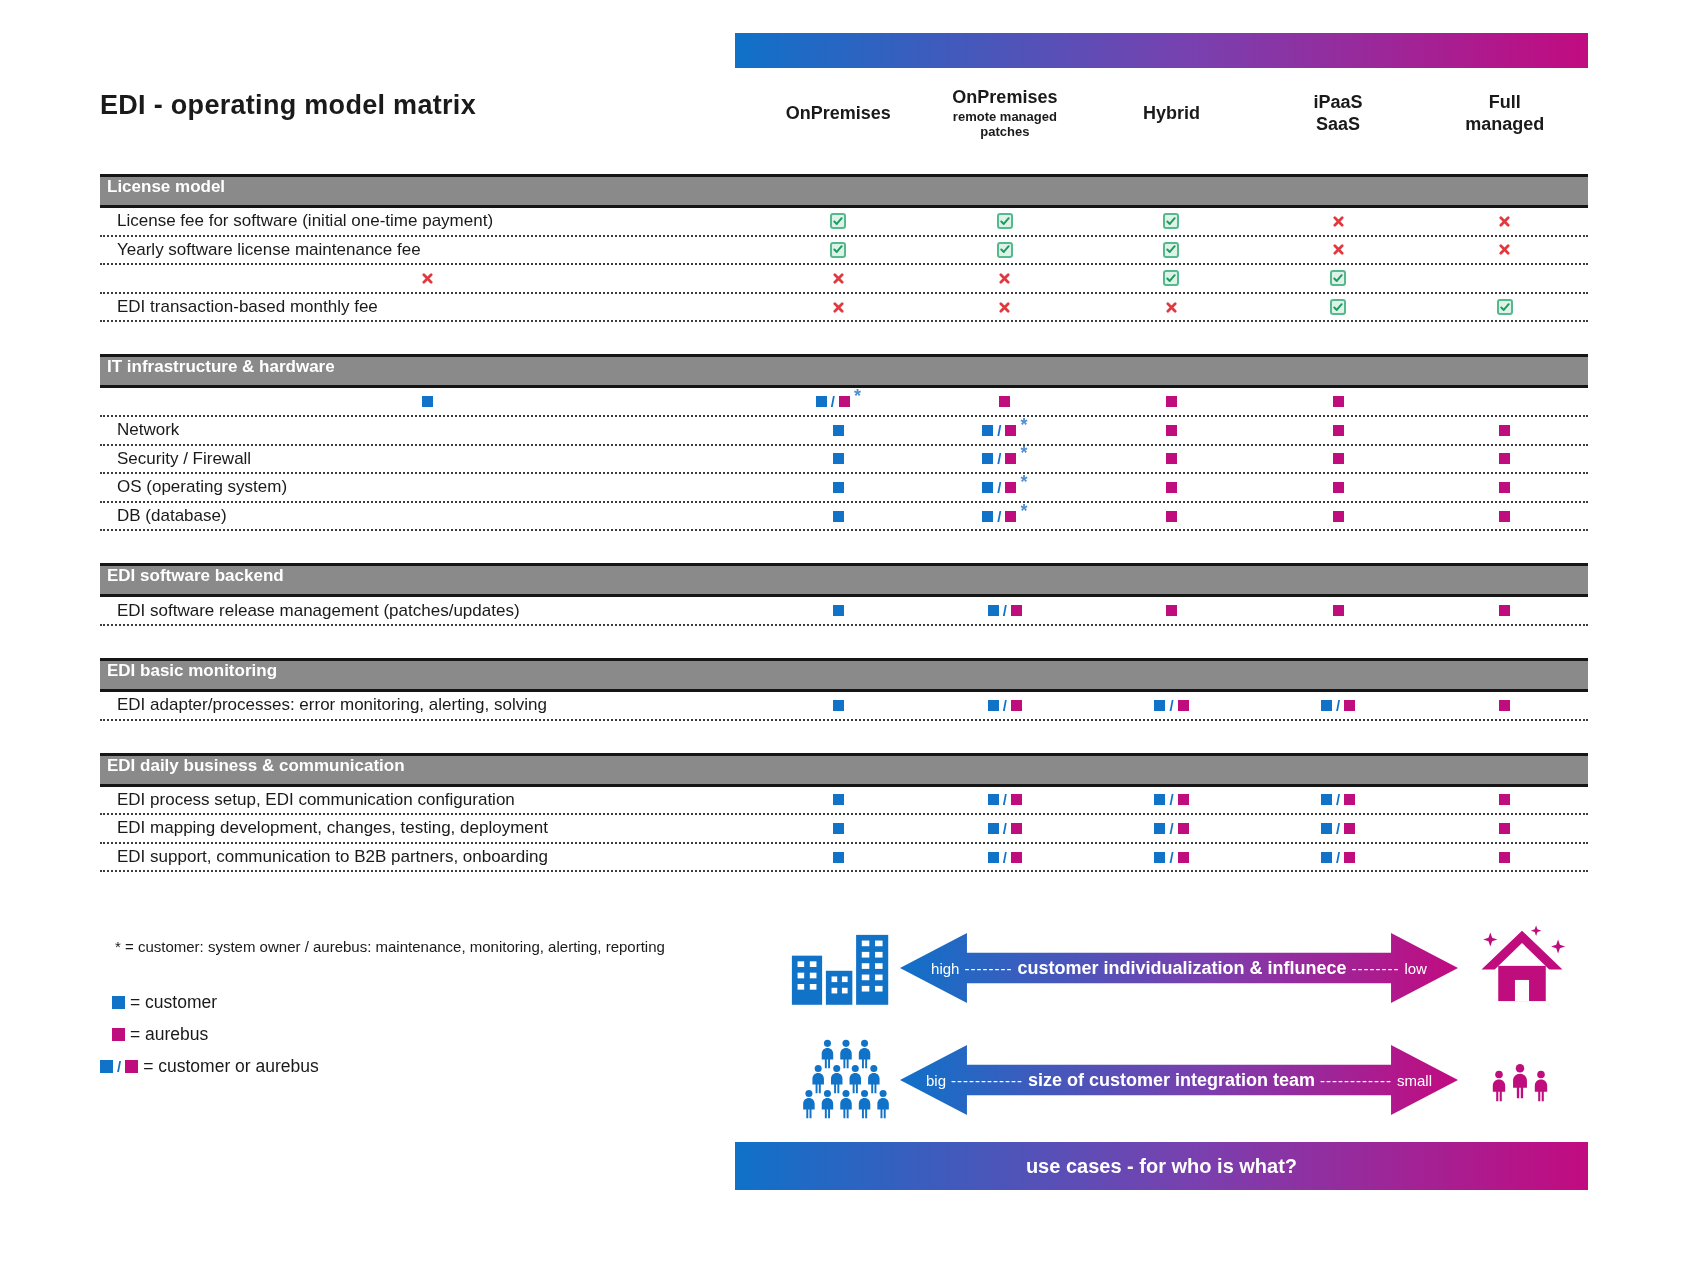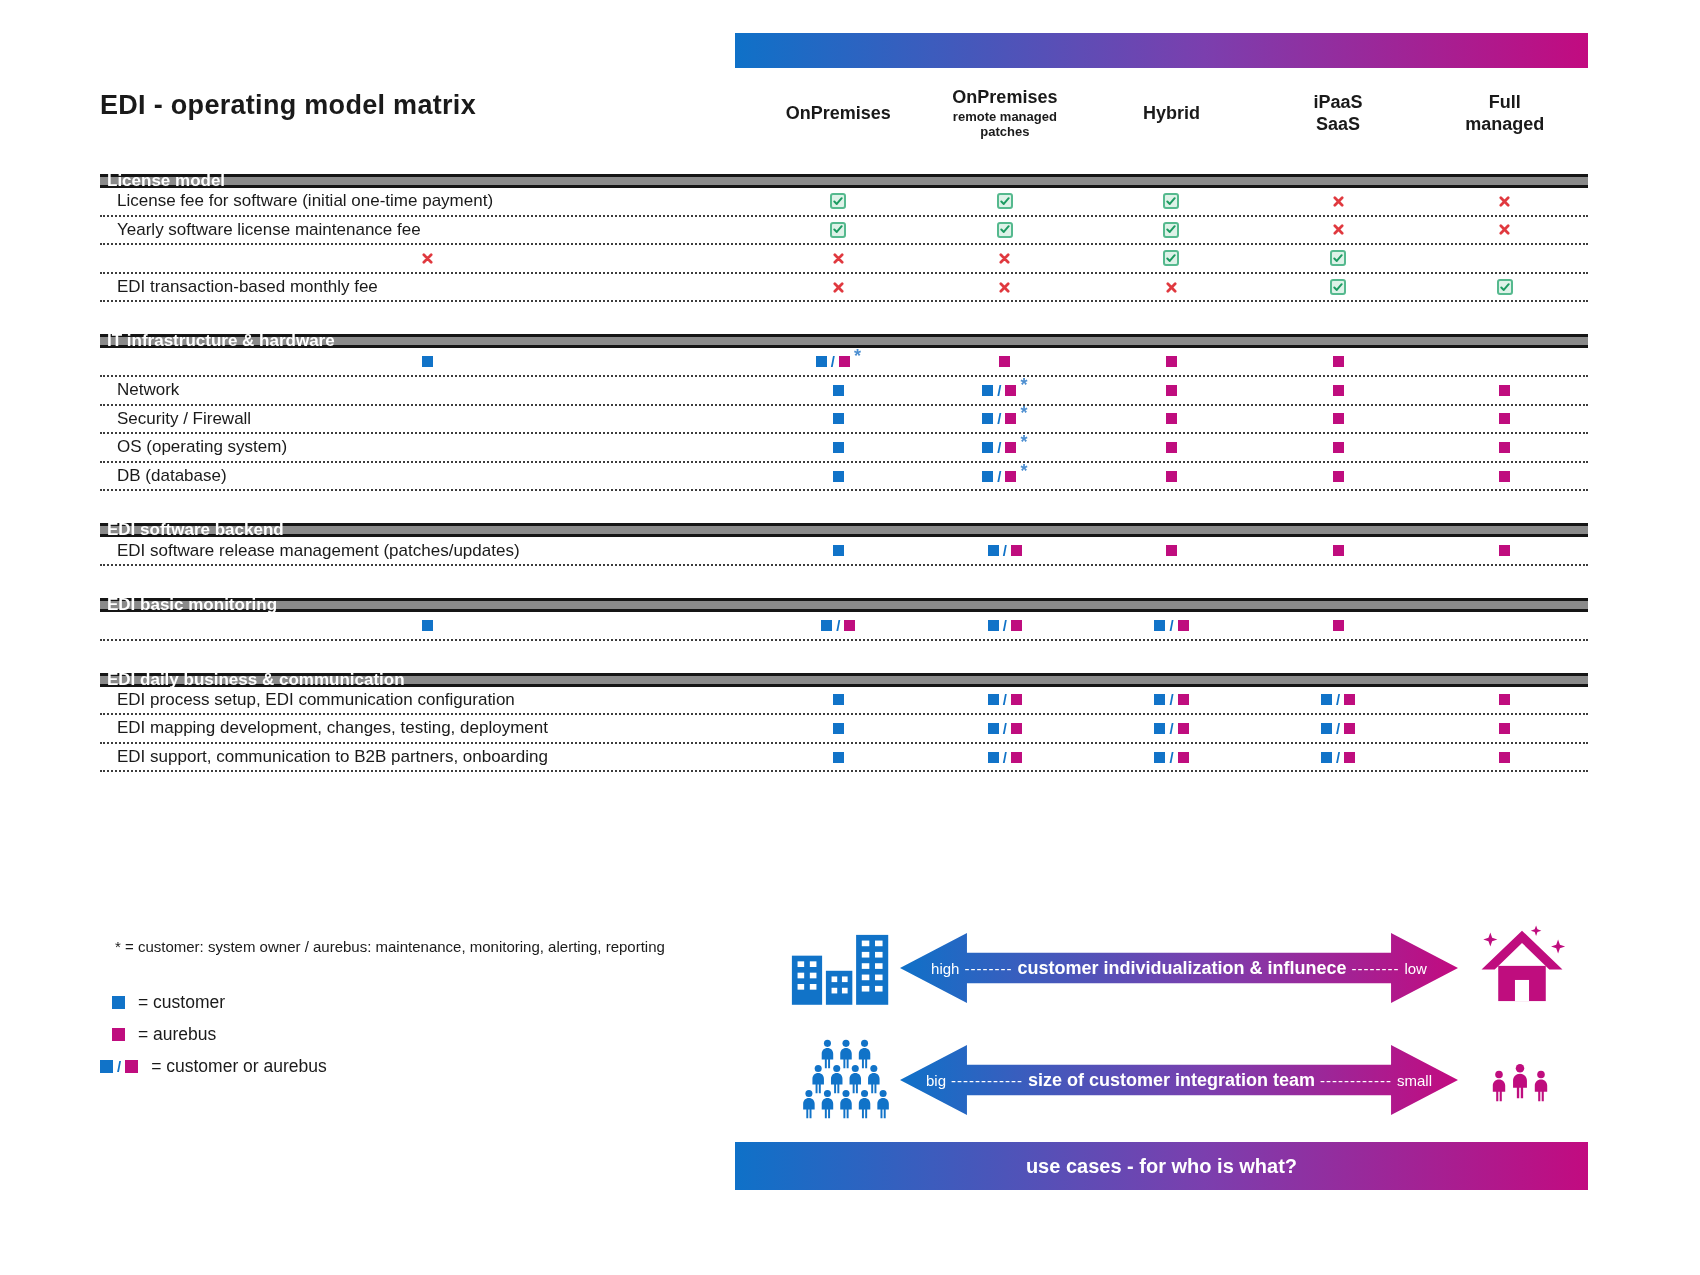--- a/index.html
+++ b/index.html
@@ -13,39 +13,39 @@
 
   .colheads{position:absolute;left:755px;top:74px;width:833px;display:grid;grid-template-columns:repeat(5,1fr);}
   .colhead{display:flex;flex-direction:column;align-items:center;justify-content:center;height:78px;
            text-align:center;font-weight:bold;font-size:18px;line-height:1.25;}
   .colhead .sub{font-size:13px;line-height:1.2;}
 
   .matrix{position:absolute;left:100px;top:174px;width:1488px;}
   .sec{margin-top:32px;}
   .sec:first-child{margin-top:0;}
   .sec-h{background:#8a8a8a;border-top:3px solid #151515;border-bottom:3px solid #151515;color:#fff;
-         font-weight:bold;font-size:17px;height:14px;line-height:20px;padding-left:7px;box-sizing:border-box;
-         display:flex;align-items:center;}
+         font-weight:bold;font-size:17px;height:34px;line-height:20px;padding-left:7px;box-sizing:border-box;
+         display:flex;align-items:flex-start;}
   .trow{display:grid;grid-template-columns:655px repeat(5,1fr);align-items:center;height:28.6px;
         border-bottom:2px dotted #3c3c3c;box-sizing:border-box;}
   .tlabel{padding-left:17px;font-size:17px;white-space:nowrap;}
   .tcell{display:flex;align-items:center;justify-content:center;gap:3px;}
 
   .chkbox{width:16px;height:16px;background:#def2e8;border:2px solid #55b98e;border-radius:3px;
           display:inline-flex;align-items:center;justify-content:center;box-sizing:border-box;}
   .crossicon{display:inline-flex;}
   .sq{width:11px;height:11px;display:inline-block;}
   .sq-b{background:#1173c8;}
   .sq-m{background:#bf0d7e;}
   .slash{color:#1173c8;font-weight:bold;font-size:15px;margin:0 1px;}
   .star{color:#4d8fd1;font-weight:bold;font-size:18px;position:relative;top:-5px;margin-left:1px;}
 
   .legend-note{position:absolute;left:115px;top:938px;font-size:15px;}
   .legend{position:absolute;left:100px;top:992px;display:flex;flex-direction:column;gap:11px;font-size:17.5px;}
-  .legend-item{display:flex;align-items:center;gap:13px;}
+  .legend-item{display:flex;align-items:center;gap:5px;}
   .legend-item.indent{margin-left:12px;}
   .legend .lsym{display:flex;align-items:center;gap:3px;}
   .legend .sq{width:13px;height:13px;}
 
   .gfx-icon{position:absolute;}
   .gfx-icon svg{display:block;}
 
   .arrow{position:absolute;display:flex;align-items:center;justify-content:center;}
   .arrow-shape{position:absolute;inset:0;
                background:linear-gradient(90deg,#0f71c8 0%,#7b3fae 55%,#c20b80 100%);
@@ -382,20 +382,21 @@
             <span class="sq sq-m"></span>
           </div>
       </div>
     </div>
 
     <div class="sec">
       <div class="sec-h">
           <span>EDI basic monitoring</span>
         </div>
       <div class="trow">
+        <div class="tlabel">EDI adapter/processes: error monitoring, alerting, solving</div>
         <div class="tcell">
             <span class="sq sq-b"></span>
           </div>
         <div class="tcell">
             <span class="sq sq-b"></span>
             <span class="slash">/</span>
             <span class="sq sq-m"></span>
           </div>
         <div class="tcell">
             <span class="sq sq-b"></span>

